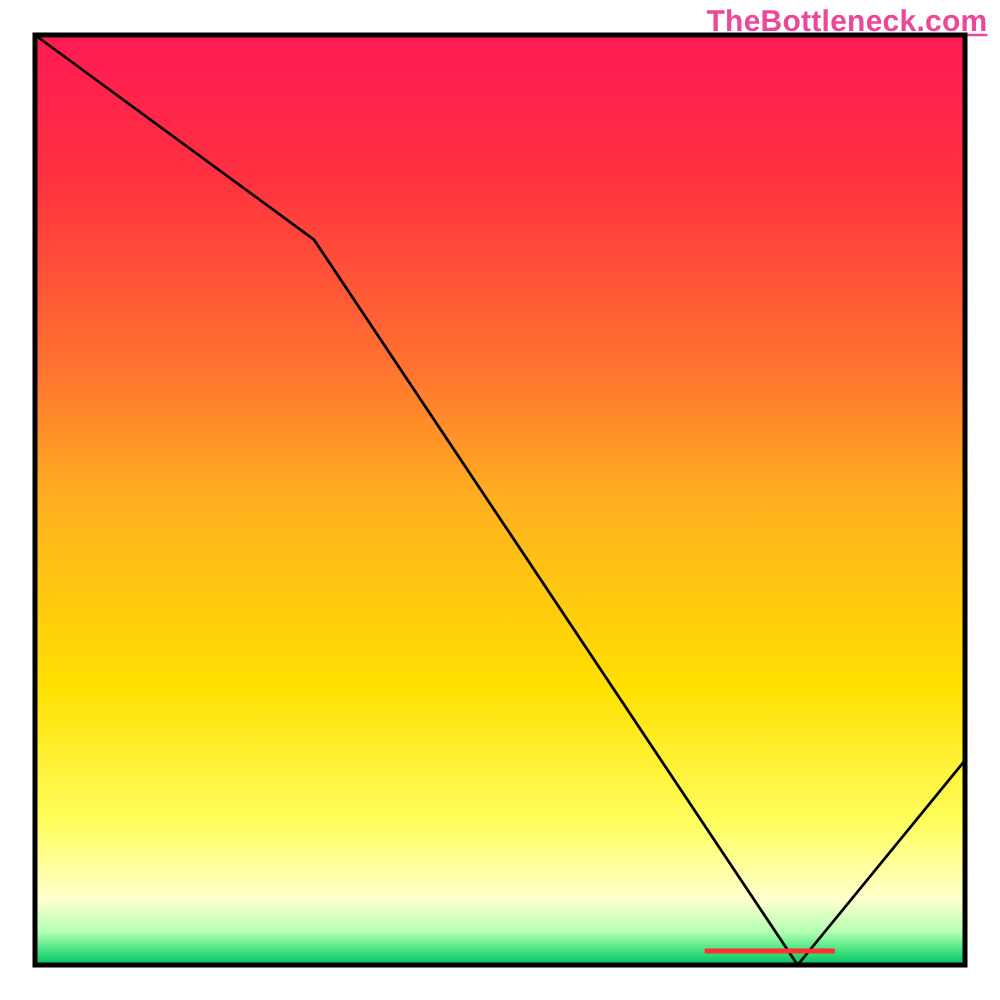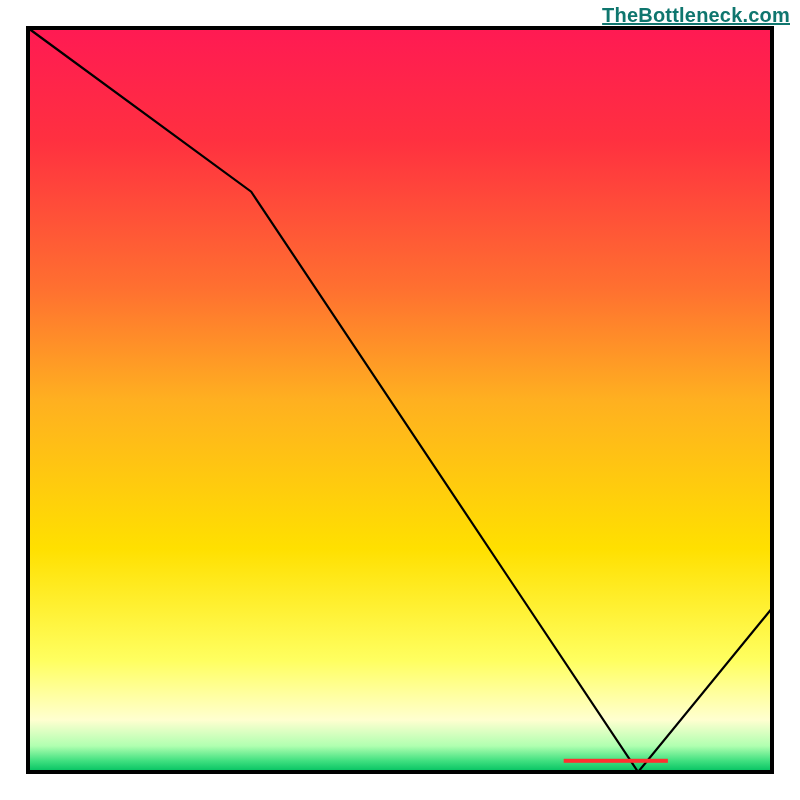--- a/index.html
+++ b/index.html
@@ -12,23 +12,23 @@
   }
   .wrap {
     position: relative;
     width: 800px;
     height: 800px;
   }
   .attribution {
     position: absolute;
     top: 4px;
     right: 10px;
-    font-size: 20px;
+    font-size: 24px;
     font-weight: bold;
-    color: #0f766e;
+    color: #ec4899;
     letter-spacing: 0.2px;
     text-decoration: underline;
   }
   svg {
     display: block;
     position: absolute;
     top: 0;
     left: 0;
   }
 </style>

